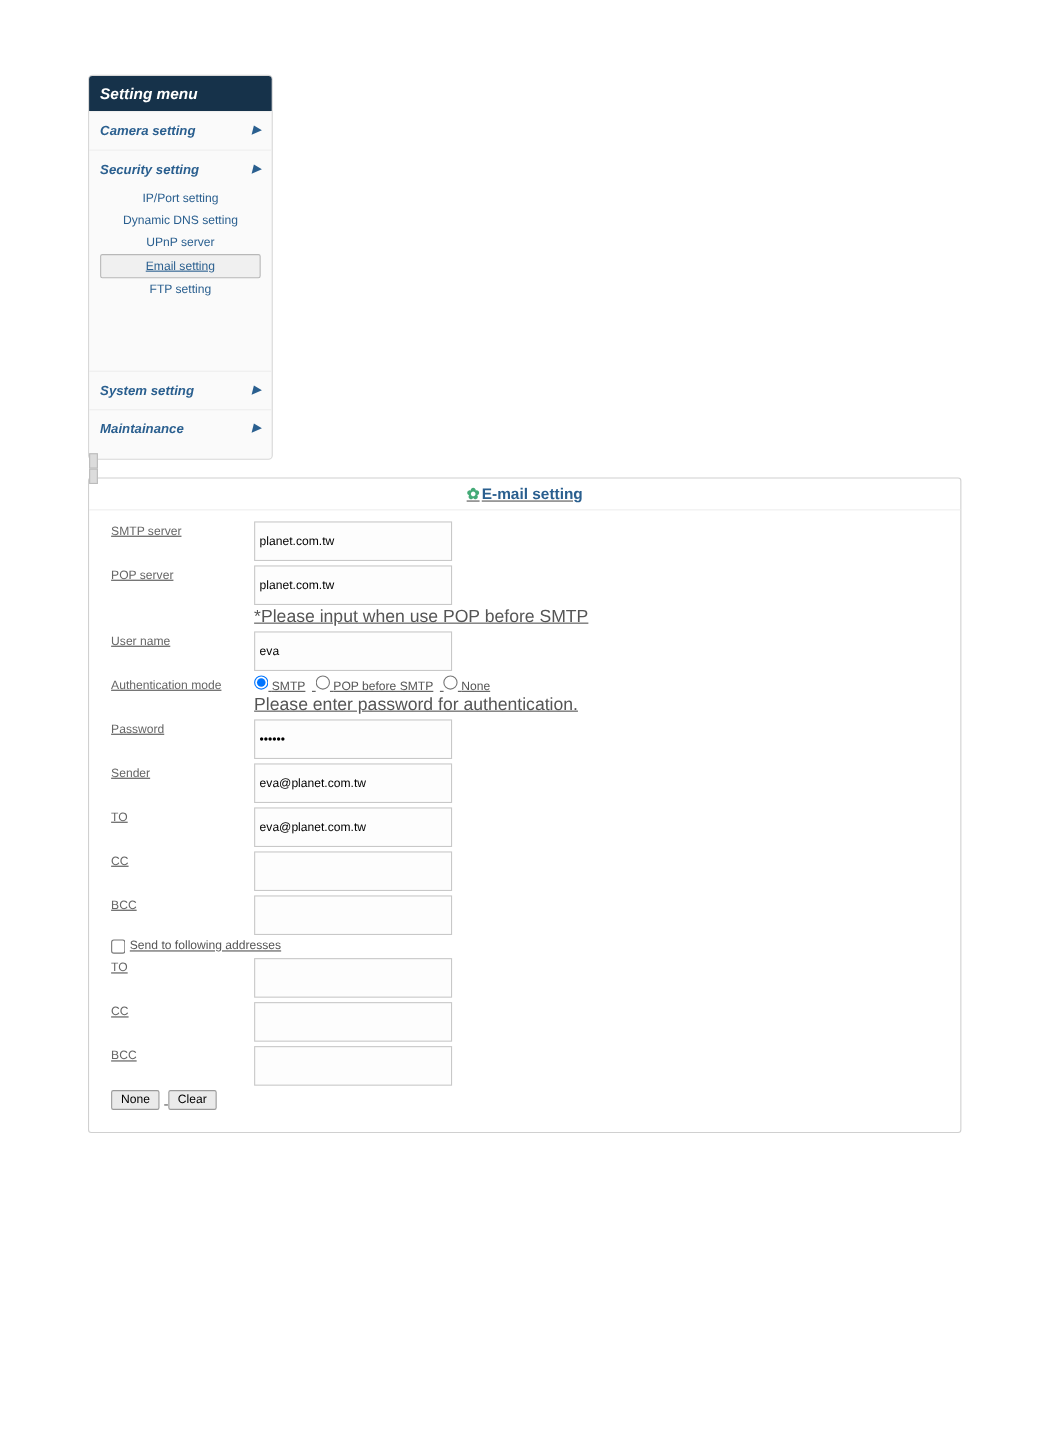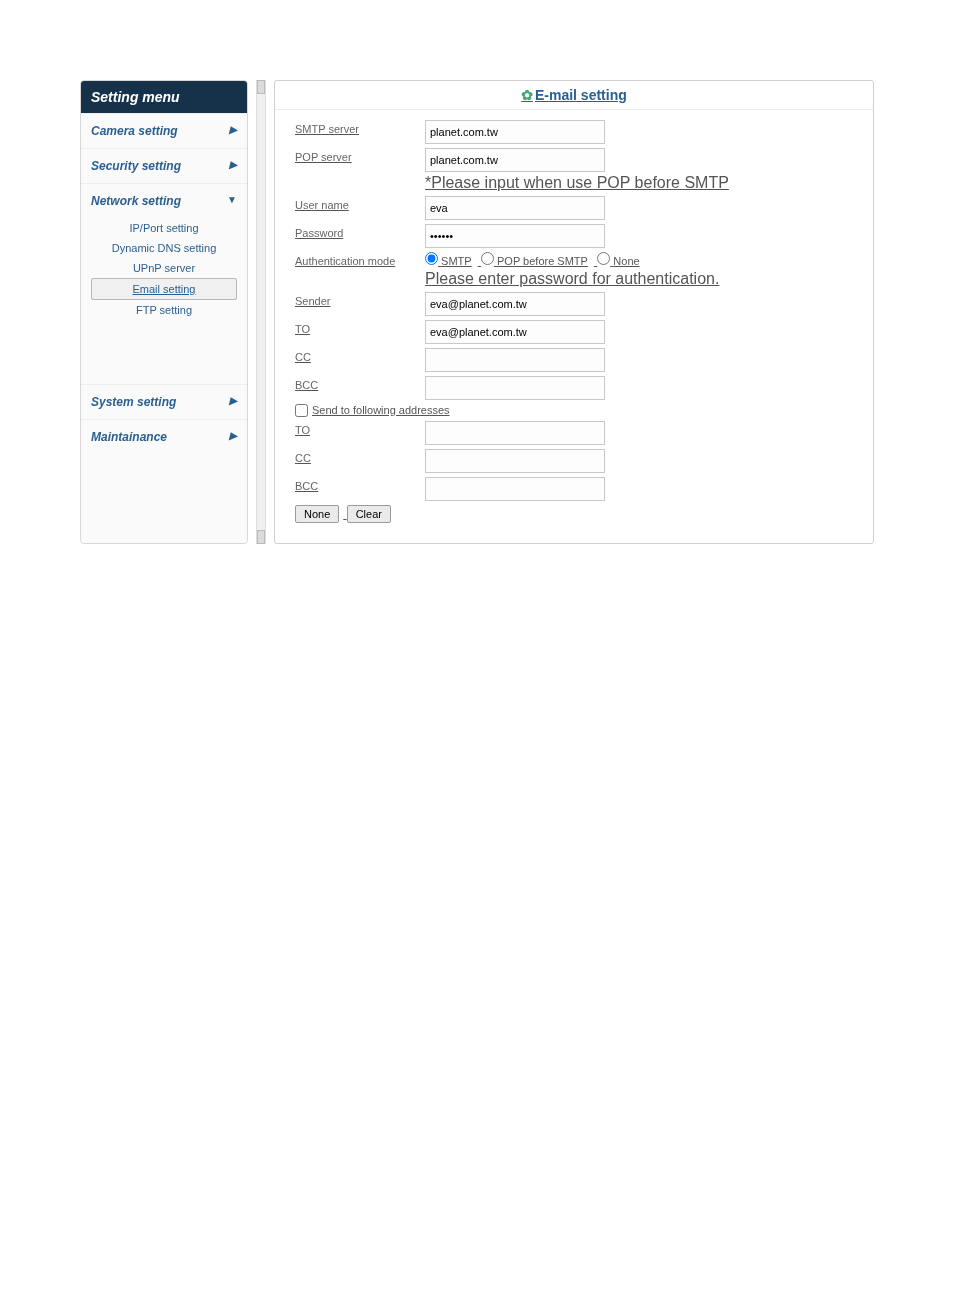--- a/index.html
+++ b/index.html
@@ -7,21 +7,22 @@
     font-family: Arial, sans-serif;
     font-size: 12px;
     background: #fff;
     color: #555;
     width: 954px;
     padding: 60px 20px;
   }
   .wrap {
     display: flex;
     gap: 8px;
-    margin: 20px 60px;
+    margin: 8px 60px;
+    flex-direction: column;
   }
   
   .sidebar {
     width: 168px;
     border: 1px solid #d8d8d8;
     border-radius: 4px;
     background: #fafafa;
     padding-bottom: 10px;
   }
   .sidebar-header {
@@ -100,21 +101,21 @@
     color: #666;
     font-size: 11px;
     padding-top: 3px;
   }
   .value {
     flex: 1;
   }
   .tinput {
     border: 1px solid #c8c8c8;
     background: #fdfdfd;
-    height: 24px;
+    height: 36px;
     padding: 1px 4px;
     font-size: 11px;
     width: 180px;
   }
   .note {
     color: #555;
     font-size: 16px;
     margin-top: 2px;
   }
   .radio-row label {
@@ -165,24 +166,20 @@
     <div class="menu-item">
       <span>Camera setting</span>
       <span class="chevron">▶</span>
     </div>
 
     <div class="menu-item">
       <span>Security setting</span>
       <span class="chevron">▶</span>
     </div>
 
-    <div class="menu-item">
-      <span>Network setting</span>
-      <span class="chevron">▼</span>
-    </div>
     <div class="submenu">
       <div class="sub-item">IP/Port setting</div>
       <div class="sub-item">Dynamic DNS setting</div>
       <div class="sub-item">UPnP server</div>
       <div class="sub-item active">Email setting</div>
       <div class="sub-item">FTP setting</div>
     </div>
 
     <div style="height:60px"></div>
 
@@ -218,38 +215,38 @@
         <div class="label">POP server</div>
         <div class="value">
           <input class="tinput" value="planet.com.tw" style="">
           <div class="note">*Please input when use POP before SMTP</div>
         </div>
       </div>
 
       <div class="row">
         <div class="label">User name</div>
         <div class="value"><input class="tinput" value="eva" style=""></div>
-      </div>
-
-      <div class="row">
-        <div class="label">Password</div>
-        <div class="value"><input class="tinput" type="password" value="••••••" style=""></div>
       </div>
 
       <div class="row">
         <div class="label">Authentication mode</div>
         <div class="value radio-row">
           <label><input type="radio" name="auth" checked="" style=""> <span>SMTP</span></label>
           <label><input type="radio" name="auth" style=""> <span>POP before SMTP</span></label>
           <label><input type="radio" name="auth" style=""> <span>None</span></label>
           <div class="note">Please enter password for authentication.</div>
         </div>
       </div>
 
       <div class="row">
+        <div class="label">Password</div>
+        <div class="value"><input class="tinput" type="password" value="••••••" style=""></div>
+      </div>
+
+      <div class="row">
         <div class="label">Sender</div>
         <div class="value"><input class="tinput" value="eva@planet.com.tw" style=""></div>
       </div>
 
       <div class="row">
         <div class="label">TO</div>
         <div class="value"><input class="tinput" value="eva@planet.com.tw" style=""></div>
       </div>
 
       <div class="row">

